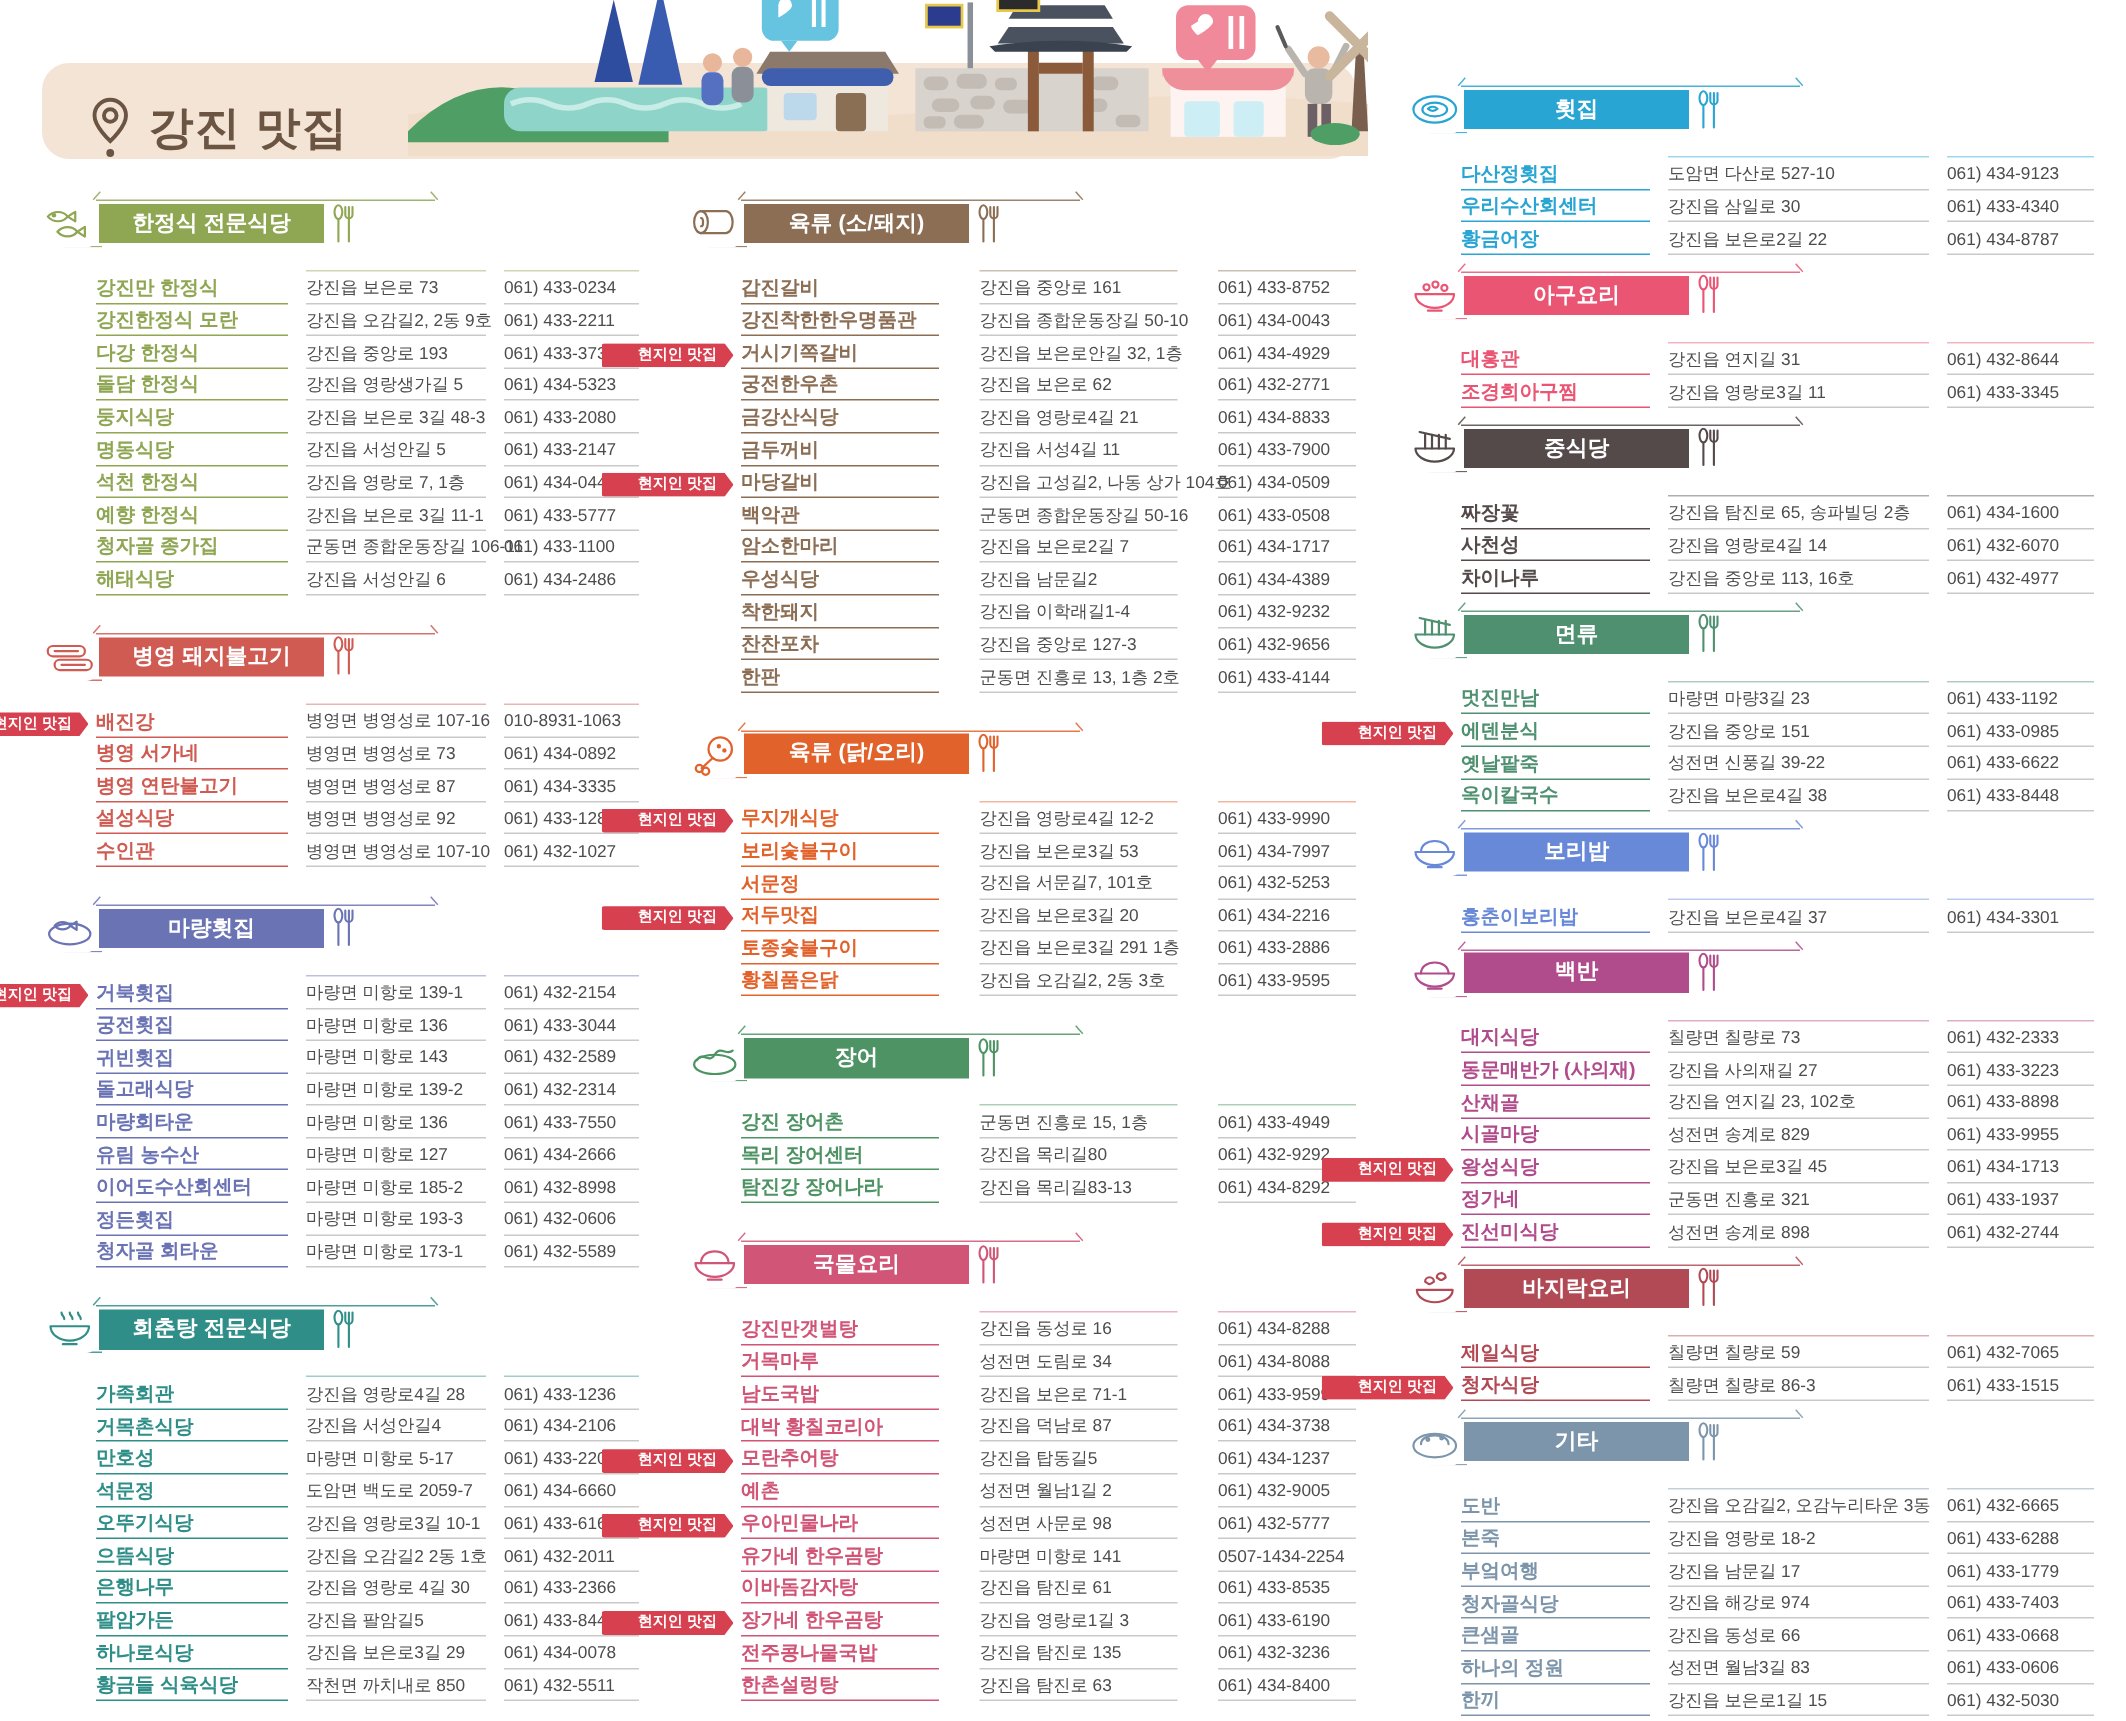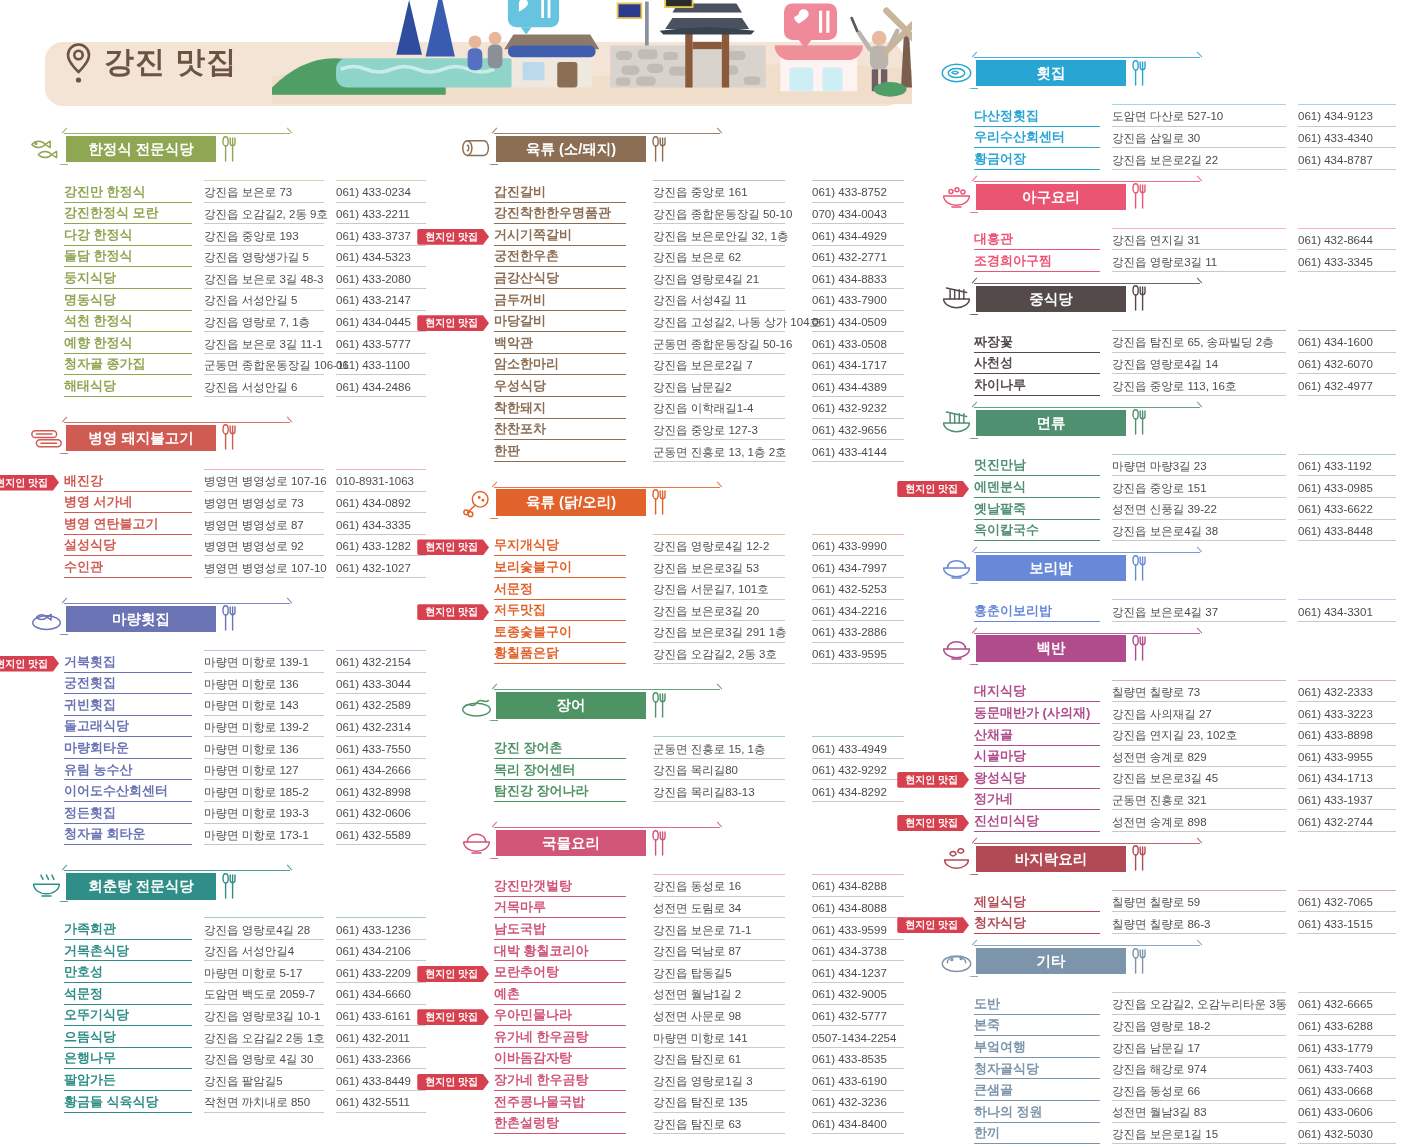--- a/index.html
+++ b/index.html
@@ -6,22 +6,22 @@
   body{
     width:1417px;height:1147px;overflow:hidden;
     font-family:"Liberation Sans","DejaVu Sans",sans-serif;
     color:#4b4b4b;
   }
   .page{display:flex;gap:34px;padding:0 8px 0 28px;}
   
   .left-wrap{width:876px;flex:none;}
   .banner{
     position:relative;margin-top:42px;height:64px;border-radius:18px;
-    background:var(--banner-bg,#f3e4d6);display:flex;align-items:flex-start;
-    padding-left:20px;box-sizing:border-box;margin-left:17px;
+    background:var(--banner-bg,#f3e4d6);display:flex;align-items:flex-end;
+    padding-left:32px;box-sizing:border-box;
   }
   .banner-title{font-size:30px;font-weight:bold;color:var(--title-c,#6b5442);letter-spacing:1px;margin-left:12px;}
   .pin{flex:none;display:flex;}
   .illus{position:absolute;right:-8px;bottom:2px;width:640px;height:128px;pointer-events:none;}
   
   .cols2{display:flex;gap:32px;margin-top:26px;}
   .col{flex:none;}
   .col[data-col="0"]{width:398px;}
   .col[data-col="1"]{width:446px;}
   .col[data-col="2"]{width:458px;padding-top:56px;}
@@ -52,21 +52,21 @@
   .rule-row .rule{border-bottom:1.5px solid var(--c);opacity:.45;align-self:end;}
   .row{height:21.6px;align-items:end;}
   .cell{white-space:nowrap;line-height:1.15;padding-bottom:2px;}
   .name{position:relative;font-size:13px;font-weight:bold;color:var(--c);
     border-bottom:1.5px solid var(--c);box-shadow:inset 0 0 0 0 #fff;}
   .addr,.tel{font-size:11.5px;color:#4c4c4c;border-bottom:1px solid var(--rule-c,#c9c9c9);}
   .addr{overflow:visible;}
   .badge{
     position:absolute;right:100%;top:1px;margin-right:5px;
     background:var(--badge-c,#d6404f);color:#fff;font-size:10px;font-weight:bold;
-    line-height:1;padding:3px 11px 3px 8px;white-space:nowrap;
+    line-height:1;padding:3px 11px 3px 24px;white-space:nowrap;
     clip-path:polygon(0 0,calc(100% - 6px) 0,100% 50%,calc(100% - 6px) 100%,0 100%);
     border-radius:2px;
   }
   svg{display:block;}
 </style>
 </head>
 <body>
 
 <div class="page">
   <div class="left-wrap">
@@ -433,20 +433,25 @@
     <span class="cell name">은행나무</span>
     <span class="cell addr">강진읍 영랑로 4길 30</span>
     <span class="cell tel">061) 433-2366</span>
   </div>
               <div class="row">
     <span class="cell name">팔암가든</span>
     <span class="cell addr">강진읍 팔암길5</span>
     <span class="cell tel">061) 433-8449</span>
   </div>
               <div class="row">
+    <span class="cell name">하나로식당</span>
+    <span class="cell addr">강진읍 보은로3길 29</span>
+    <span class="cell tel">061) 434-0078</span>
+  </div>
+              <div class="row">
     <span class="cell name">황금들 식육식당</span>
     <span class="cell addr">작천면 까치내로 850</span>
     <span class="cell tel">061) 432-5511</span>
   </div>
             </div>
   </div>
         </div>
       <div class="col" data-col="1">
           <div class="section" style="--c: #8c6e55;">
     <div class="sec-head">
@@ -480,21 +485,21 @@
         <span class="rule"></span>
       </div>
     <div class="row">
     <span class="cell name">갑진갈비</span>
     <span class="cell addr">강진읍 중앙로 161</span>
     <span class="cell tel">061) 433-8752</span>
   </div>
               <div class="row">
     <span class="cell name">강진착한한우명품관</span>
     <span class="cell addr">강진읍 종합운동장길 50-10</span>
-    <span class="cell tel">070) 434-0043</span>
+    <span class="cell tel">061) 434-0043</span>
   </div>
               <div class="row">
     <span class="cell name"><span class="badge">현지인 맛집</span>거시기쪽갈비</span>
     <span class="cell addr">강진읍 보은로안길 32, 1층</span>
     <span class="cell tel">061) 434-4929</span>
   </div>
               <div class="row">
     <span class="cell name">궁전한우촌</span>
     <span class="cell addr">강진읍 보은로 62</span>
     <span class="cell tel">061) 432-2771</span>

